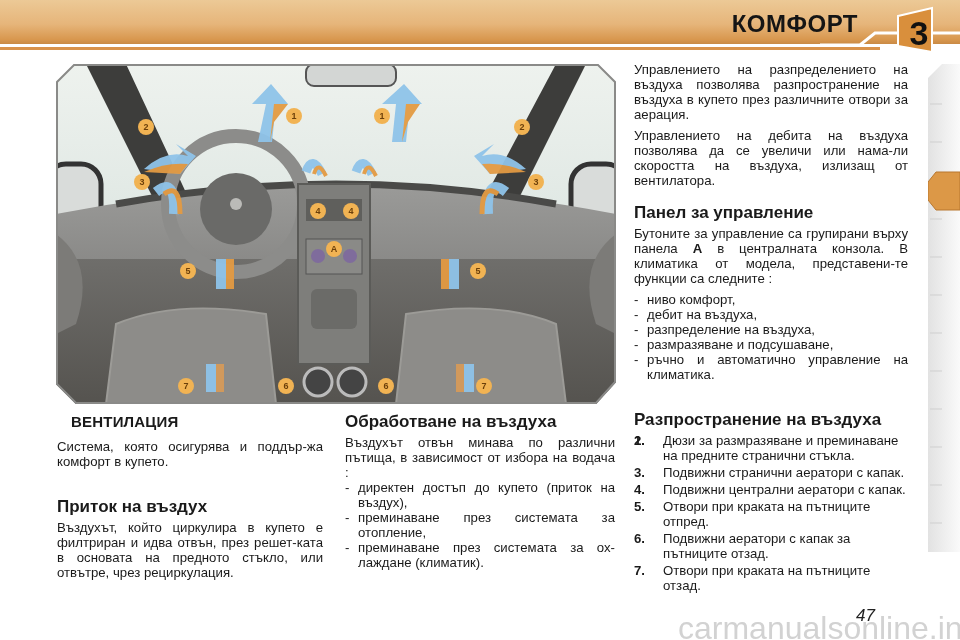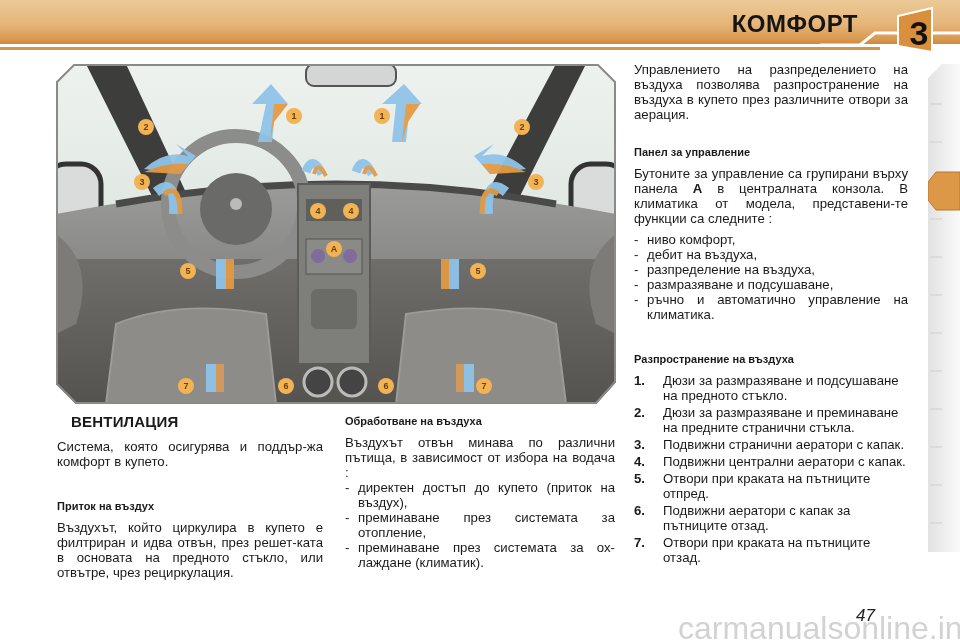--- a/index.html
+++ b/index.html
@@ -33,21 +33,21 @@
   }
   .illustration svg { width: 100%; height: 100%; display: block; }
 
   
   .col { position: absolute; font-size: 13.2px; line-height: 15px; }
   .col-left { left: 57px; top: 414px; width: 266px; }
   .col-mid { left: 345px; top: 414px; width: 270px; }
   .col-right { left: 634px; top: 62px; width: 274px; }
 
   .h-caps { font-weight: bold; font-size: 15px; letter-spacing: 0.2px; margin-bottom: 10px; margin-left: 14px; }
-  .h2 { font-weight: bold; font-size: 11px; margin-bottom: 6px; }
+  .h2 { font-weight: bold; font-size: 17px; margin-bottom: 6px; }
   p.just { text-align: justify; text-align-last: left; }
   .gap-s { height: 6px; }
   .gap-m { height: 17px; }
   .gap-l { height: 30px; }
 
   ul.dash { list-style: none; }
   ul.dash li { position: relative; padding-left: 13px; text-align: justify; text-align-last: left; }
   ul.dash li .dash-mark { position: absolute; left: 0; top: 0; }
 
   ol.num { list-style: none; }
@@ -213,35 +213,36 @@
   <ul class="dash">
     <li><span class="dash-mark">-</span><span>директен достъп до купето (приток на въздух),</span></li>
     <li><span class="dash-mark">-</span><span>преминаване през системата за отопление,</span></li>
     <li><span class="dash-mark">-</span><span>преминаване през системата за ох-лаждане (климатик).</span></li>
   </ul>
 </div>
 
 <div class="col col-right">
   <p class="just">Управлението на разпределението на въздуха позволява разпространение на въздуха в купето през различните отвори за аерация.</p>
   <div class="gap-s"></div>
+  <p class="just">Управлението на дебита на въздуха позволява да се увеличи или нама-ли скоростта на въздуха, излизащ от вентилатора.</p>
   <div class="gap-m"></div>
   <div class="h2">Панел за управление</div>
   <p class="just"><span>Бутоните за управление са групирани върху панела </span><b class="inline">А</b><span> в централната конзола. В климатика от модела, представени-те функции са следните :</span></p>
   <div class="gap-s"></div>
   <ul class="dash">
     <li><span class="dash-mark">-</span><span>ниво комфорт,</span></li>
     <li><span class="dash-mark">-</span><span>дебит на въздуха,</span></li>
     <li><span class="dash-mark">-</span><span>разпределение на въздуха,</span></li>
     <li><span class="dash-mark">-</span><span>размразяване и подсушаване,</span></li>
     <li><span class="dash-mark">-</span><span>ръчно и автоматично управление на климатика.</span></li>
   </ul>
   <div class="gap-l"></div>
   <div class="h2">Разпространение на въздуха</div>
   <ol class="num">
-    <li><span class="num-mark">1.</span><span>Дюзи за размразяване и подсушаване на предното стъкло.</span></li>
+    <li><span class="num-mark">1.</span></li>
     <li><span class="num-mark">2.</span><span>Дюзи за размразяване и преминаване на предните странични стъкла.</span></li>
     <li><span class="num-mark">3.</span><span>Подвижни странични аератори с капак.</span></li>
     <li><span class="num-mark">4.</span><span>Подвижни централни аератори с капак.</span></li>
     <li><span class="num-mark">5.</span><span>Отвори при краката на пътниците отпред.</span></li>
     <li><span class="num-mark">6.</span><span>Подвижни аератори с капак за пътниците отзад.</span></li>
     <li><span class="num-mark">7.</span><span>Отвори при краката на пътниците отзад.</span></li>
   </ol>
 </div>
 
 <div class="side-index">

